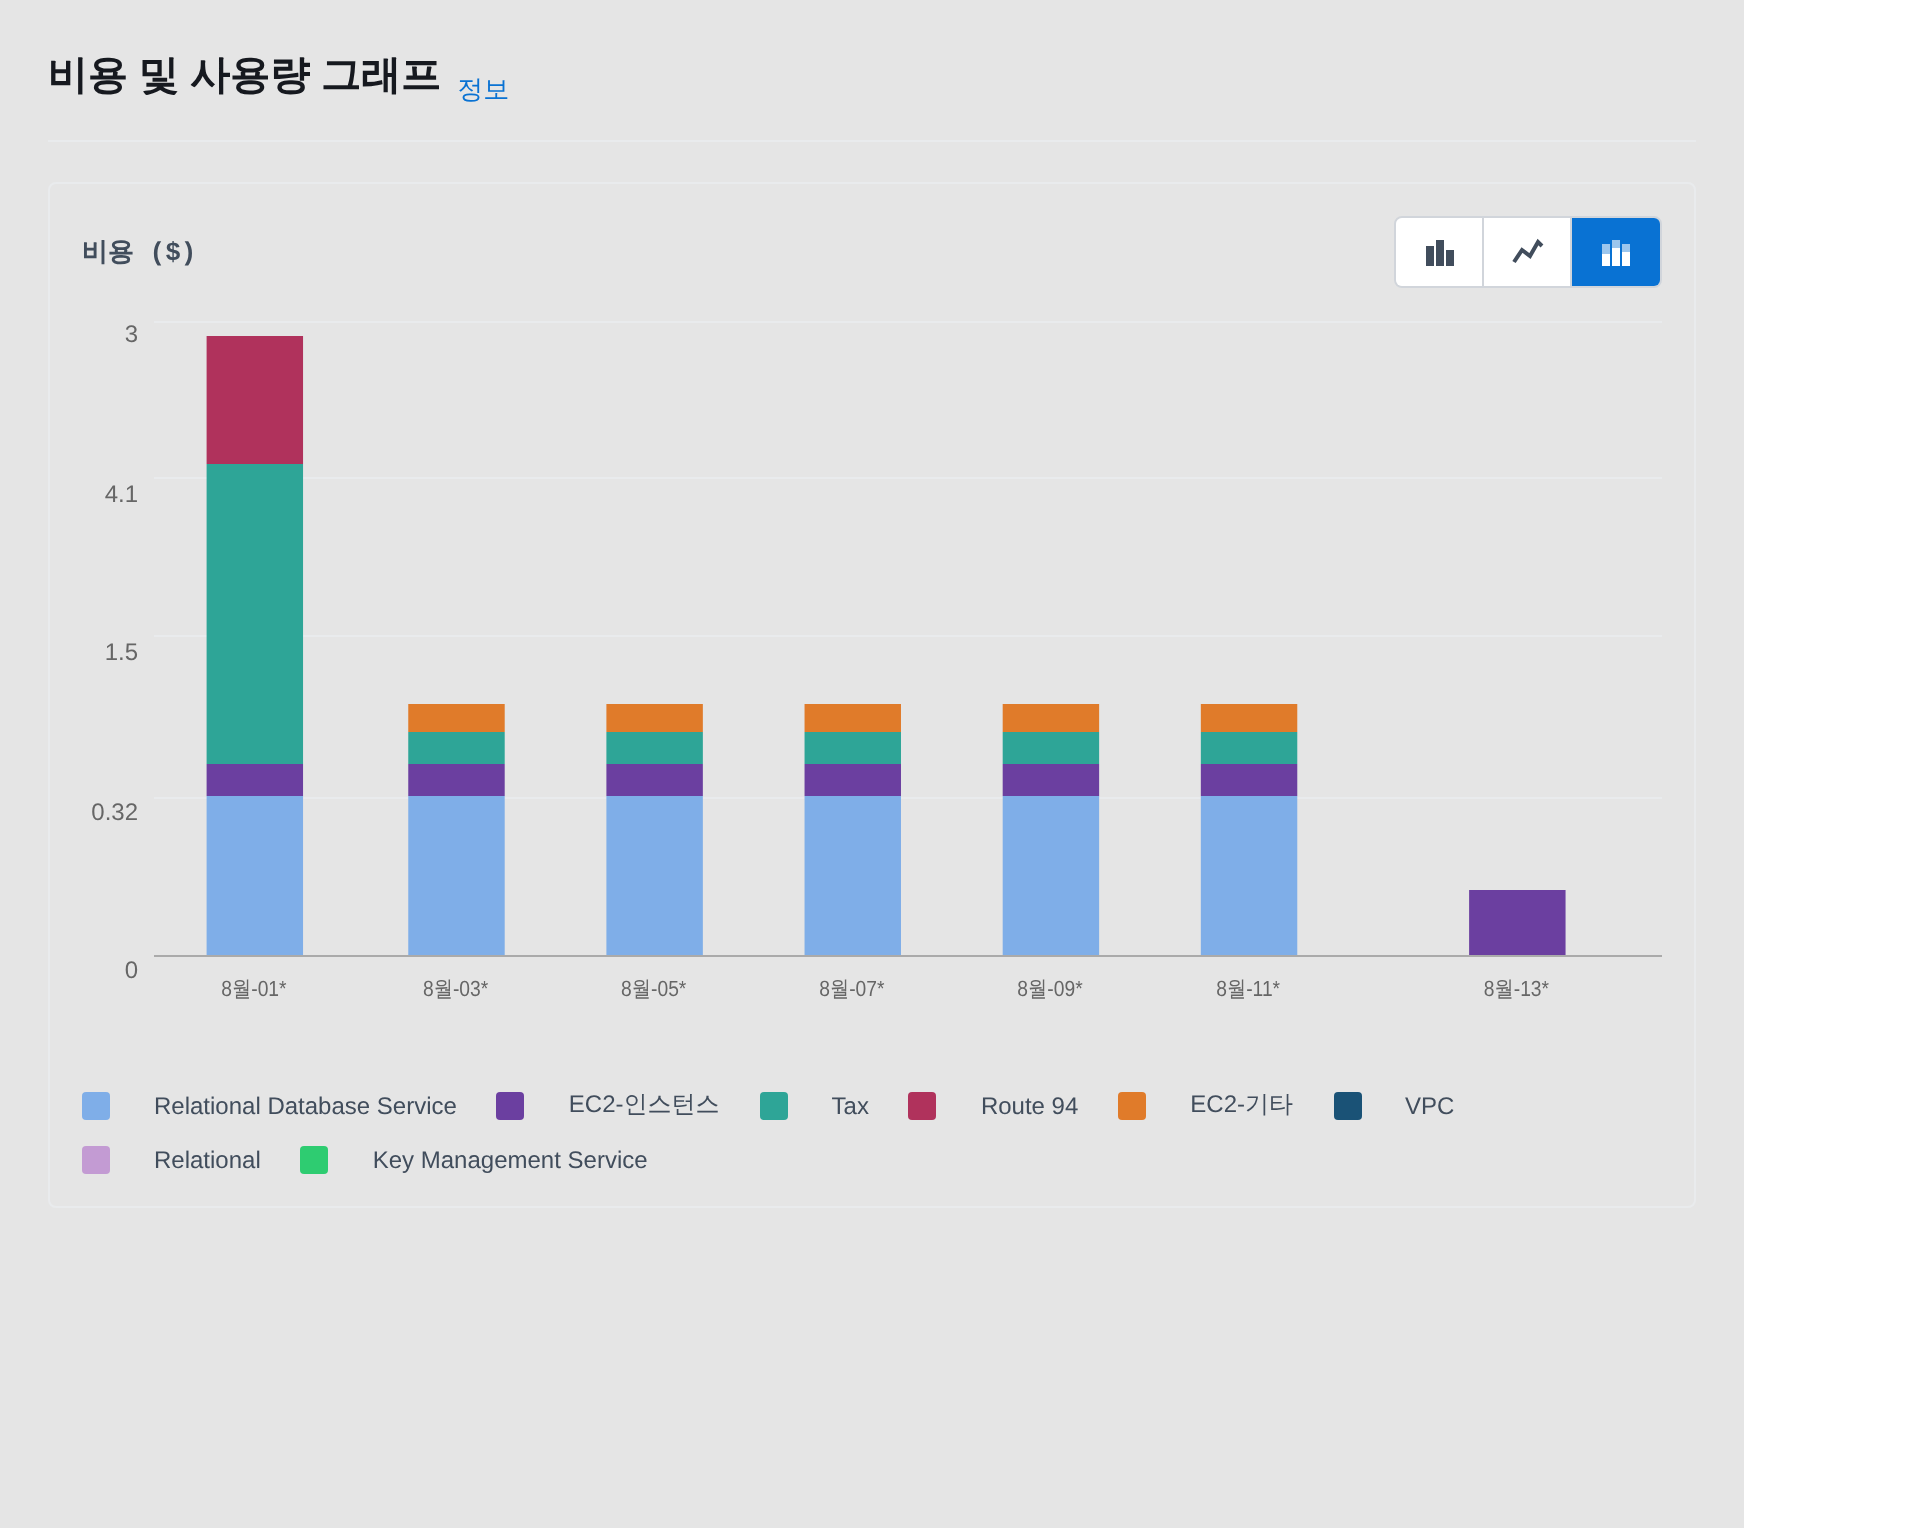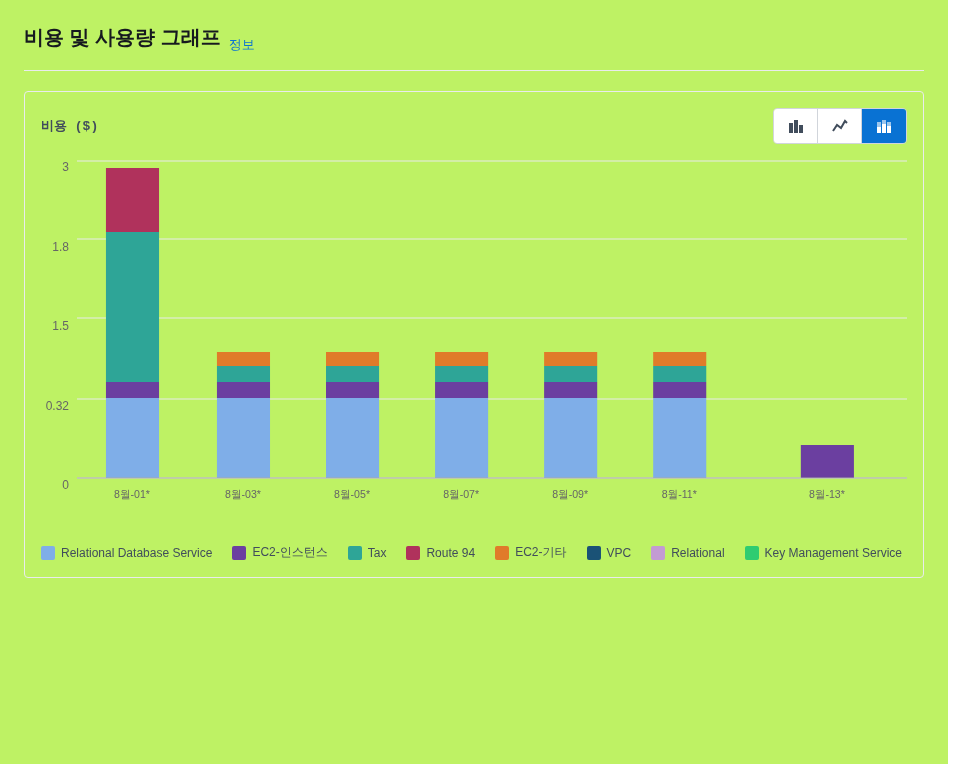--- a/index.html
+++ b/index.html
@@ -3,24 +3,24 @@
   <meta charset="utf-8">
   <style>
     * { box-sizing: border-box; margin: 0; padding: 0; }
     body {
       font-family: -apple-system, BlinkMacSystemFont, 'Segoe UI', Arial, sans-serif;
       background: #fff;
       color: #16191f;
       font-size: 14px;
     }
     .page {
-      width: 948px;
+      width: 872px;
       min-height: 764px;
       padding: 20px 24px;
-      background: #bef264;
+      background: #e5e5e5;
     }
     .page-header {
       display: flex;
       align-items: center;
       gap: 8px;
       margin-bottom: 20px;
       padding-bottom: 16px;
       border-bottom: 1px solid #e9ebed;
     }
     .page-title {
@@ -105,21 +105,21 @@
     .legend {
       display: flex;
       flex-wrap: wrap;
       gap: 12px 20px;
       margin-top: 16px;
       padding-top: 12px;
     }
     .legend-item {
       display: flex;
       align-items: center;
-      gap: 6px;
+      gap: 22px;
       font-size: 12px;
       color: #414d5c;
     }
     .legend-color {
       width: 14px;
       height: 14px;
       border-radius: 2px;
       flex-shrink: 0;
     }
   </style>
@@ -159,21 +159,21 @@
             <rect x="12" y="5" width="4" height="4" fill="#fff" opacity="0.6"></rect>
           </svg>
         </button>
       </div>
     </div>
 
     <div style="display:flex; height: 360px;">
 
       <div style="display:flex; flex-direction:column; justify-content:space-between; align-items:flex-end; padding-right:8px; padding-bottom:24px; padding-top:4px; min-width:36px;">
         <span style="font-size:12px;color:#666;">3</span>
-        <span style="font-size:12px;color:#666;">1.8</span>
+        <span style="font-size:12px;color:#666;">4.1</span>
         <span style="font-size:12px;color:#666;">1.5</span>
         <span style="font-size:12px;color:#666;">0.32</span>
         <span style="font-size:12px;color:#666;">0</span>
       </div>
 
       <div style="flex:1; position:relative;">
         <svg width="100%" height="100%" viewBox="0 0 860 360" preserveAspectRatio="none">
 
           <line x1="0" y1="5" x2="860" y2="5" stroke="#e9ebed" stroke-width="1"></line>
           <line x1="0" y1="83" x2="860" y2="83" stroke="#e9ebed" stroke-width="1"></line>

